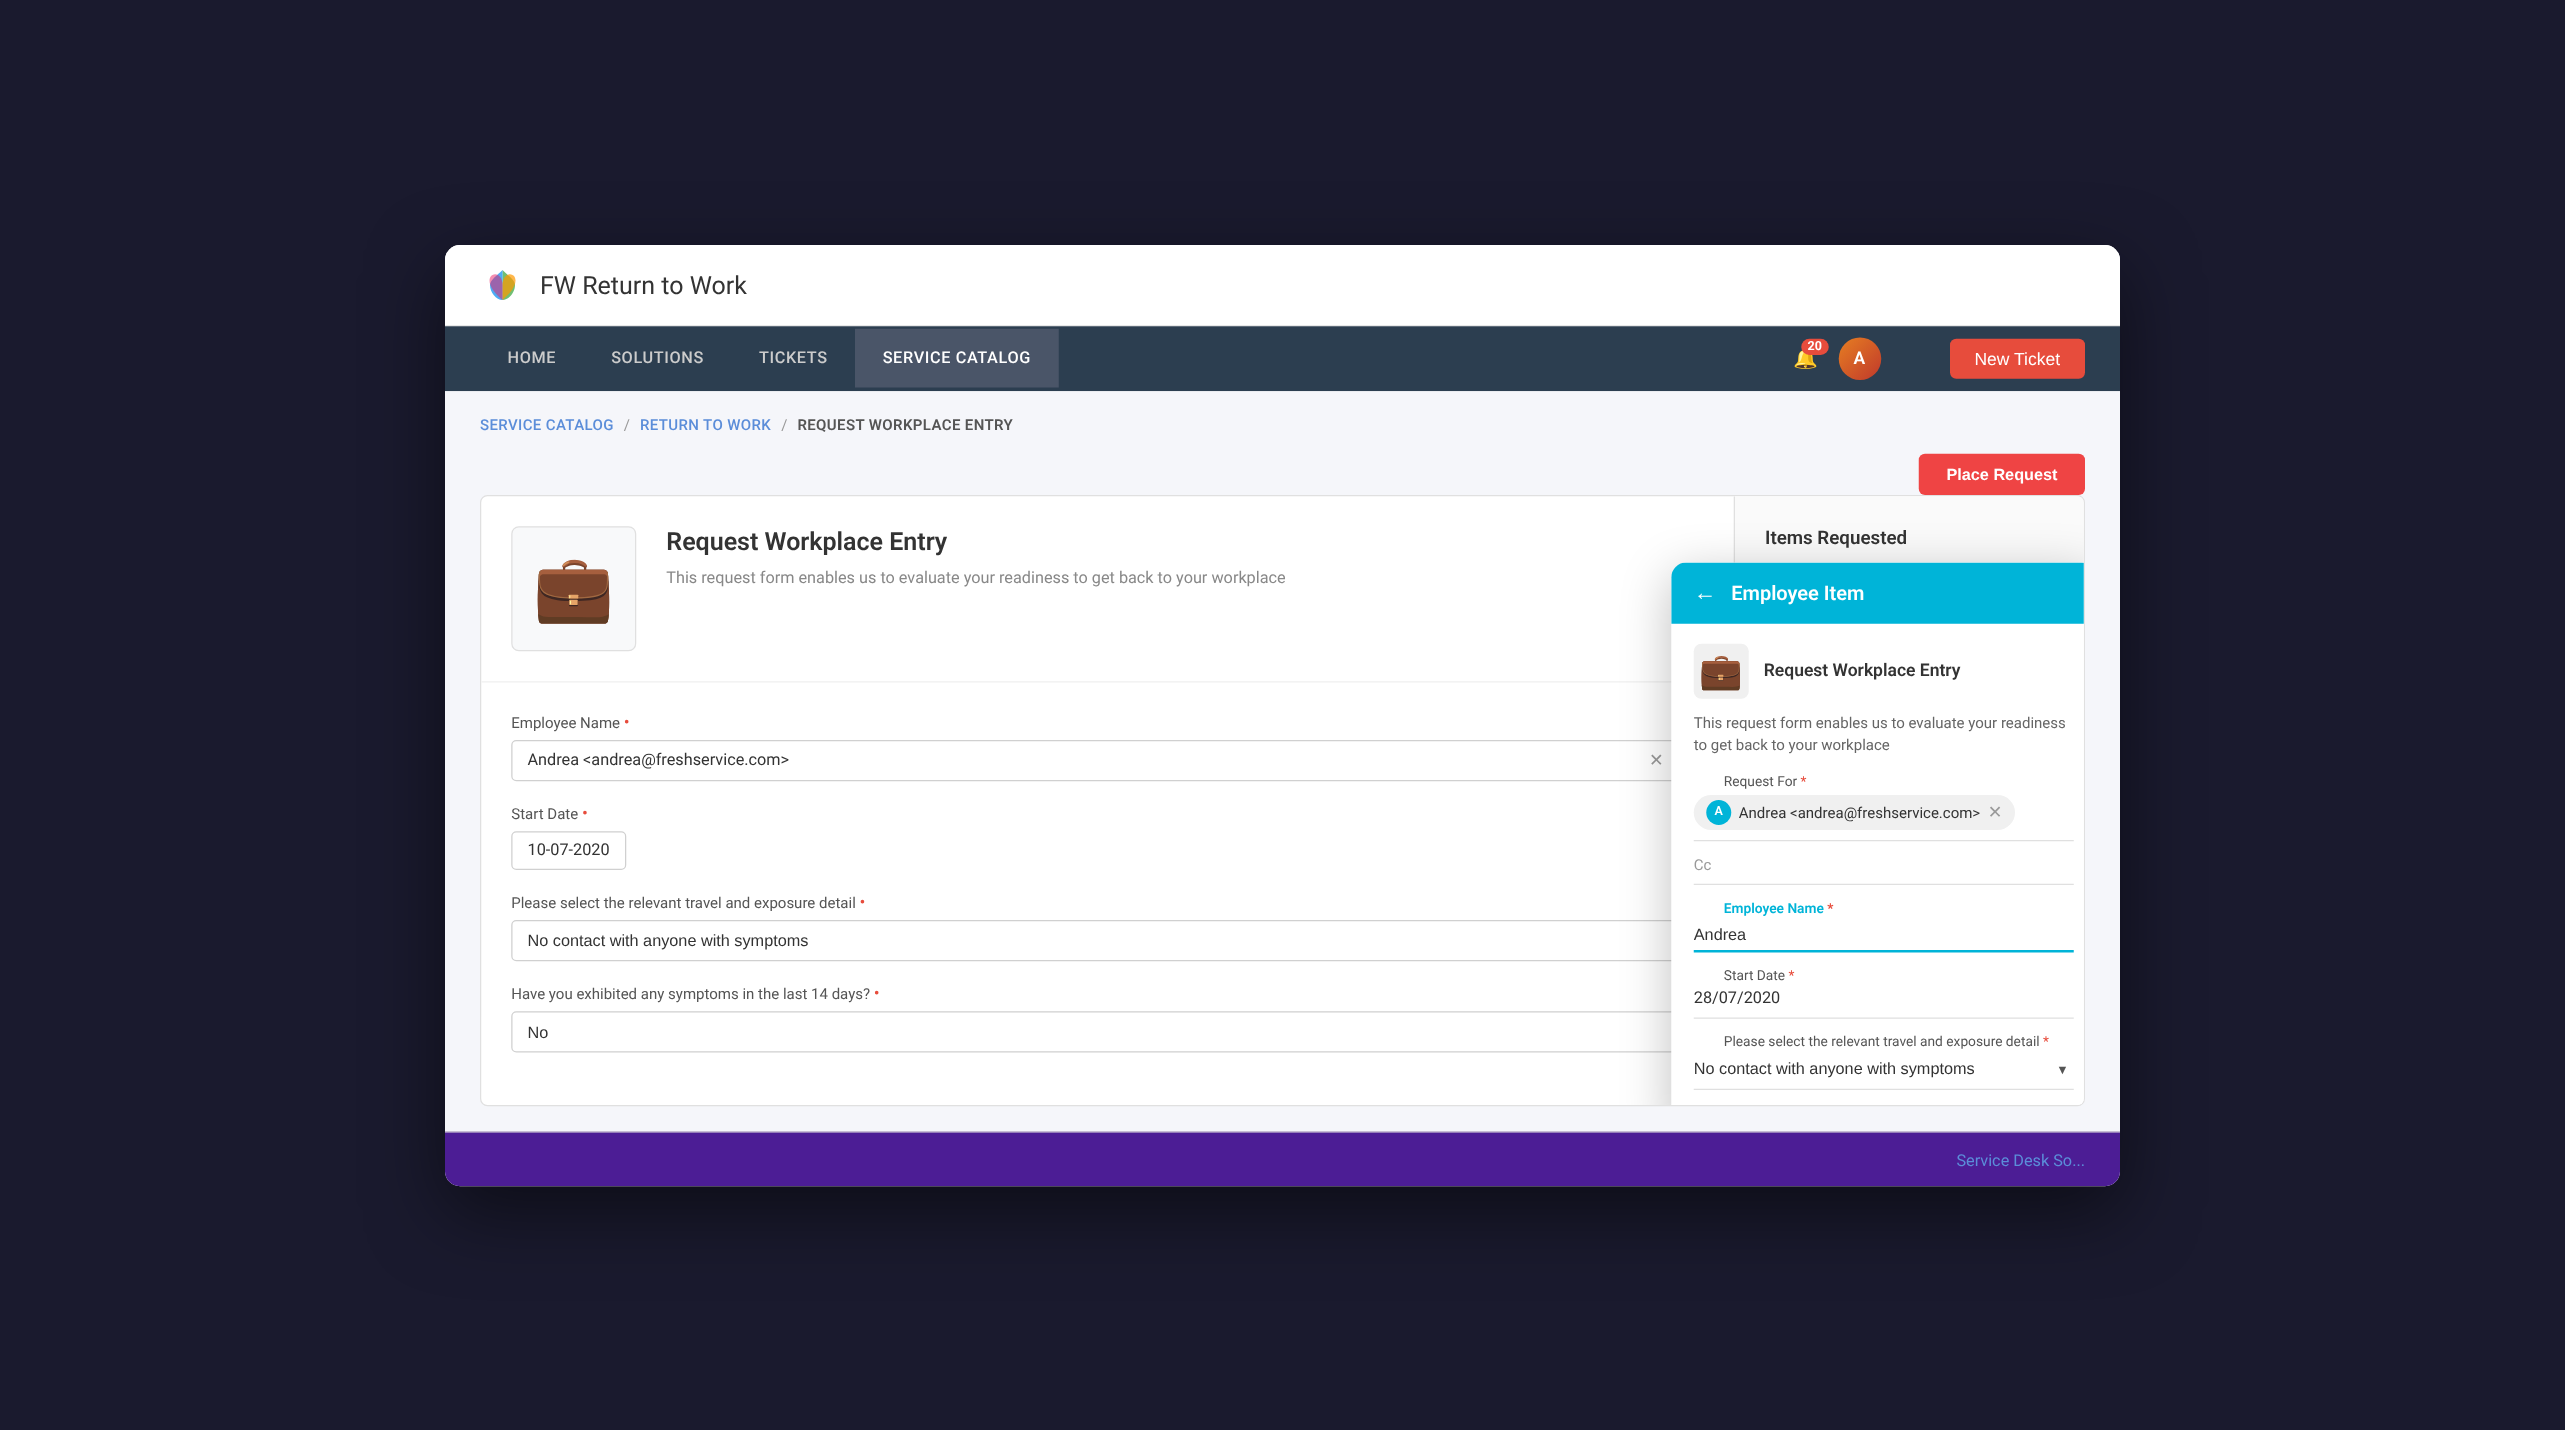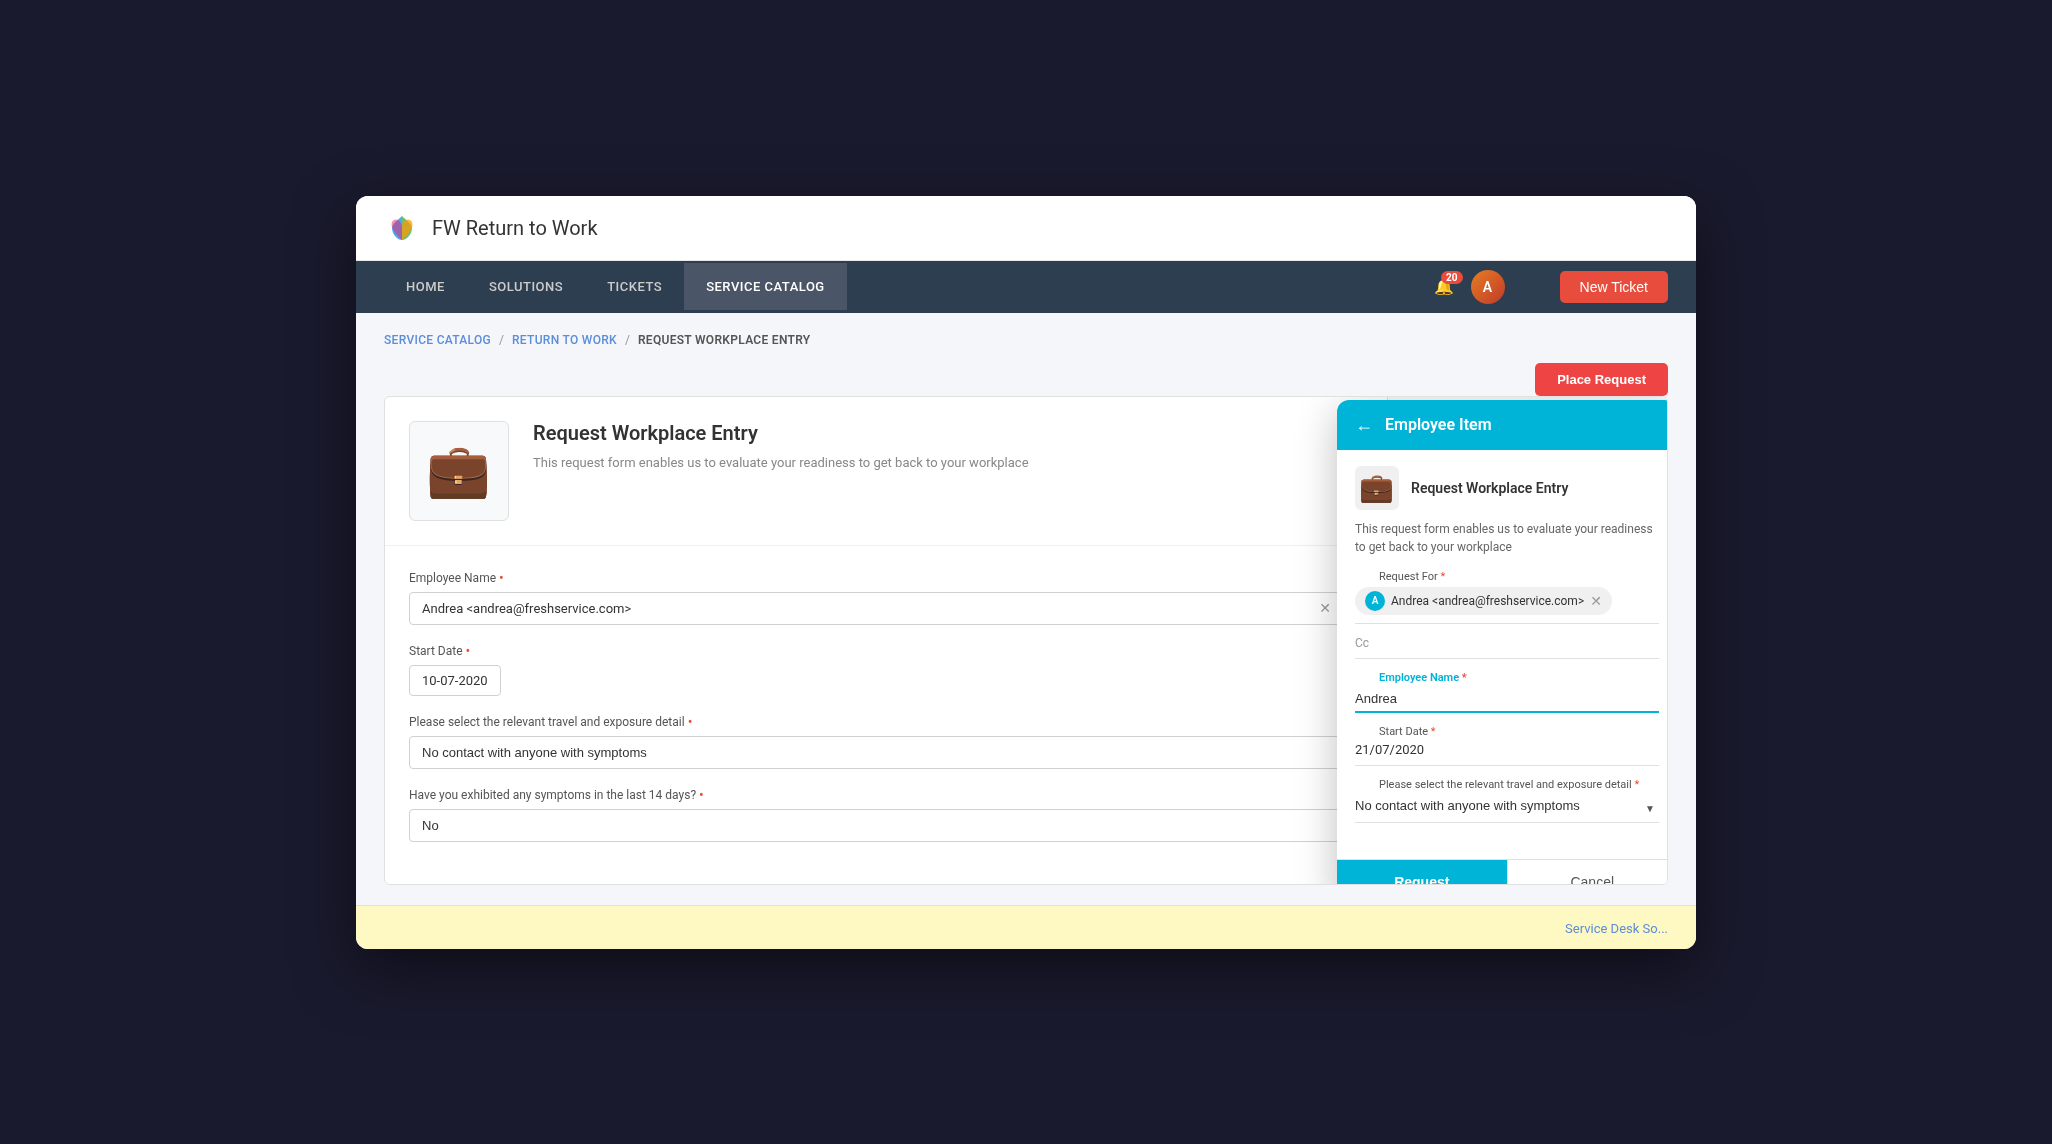--- a/index.html
+++ b/index.html
@@ -500,21 +500,21 @@
       flex: 1;
       background: #fff;
       color: #555;
       border: none;
       border-left: 1px solid #e0e0e0;
       padding: 14px;
       font-size: 14px;
       cursor: pointer;
     }
     .footer-bar {
-      background: #fef9c3;
+      background: #4c1d95;
       padding: 12px 28px;
       border-top: 1px solid #e0e0e0;
       text-align: right;
     }
     .footer-link {
       color: #5b8dd9;
       font-size: 13px;
       cursor: pointer;
     }
     .clearfix::after { content: ''; display: block; clear: both; }
@@ -670,35 +670,31 @@
 
           
           <div class="modal-cc">Cc</div>
 
           
           <div class="modal-field-label required" style="color:#00b4d8;font-weight:600;">Employee Name</div>
           <input class="modal-field-input" type="text" value="Andrea" style="">
 
           
           <div class="modal-field-label required">Start Date</div>
-          <div class="modal-field-date">21/07/2020</div>
+          <div class="modal-field-date">28/07/2020</div>
 
           
           <div class="modal-field-label required">Please select the relevant travel and exposure detail</div>
           <div class="modal-select-wrapper">
             <select>
               <option>No contact with anyone with symptoms</option>
             </select>
           </div>
 
         </div>
-        <div class="modal-footer">
-          <button class="modal-request-btn">Request</button>
-          <button class="modal-cancel-btn">Cancel</button>
-        </div>
       </div>
 
     </div>
 
   </div>
 
   <div class="footer-bar">
     <span class="footer-link">Service Desk So...</span>
   </div>
 

